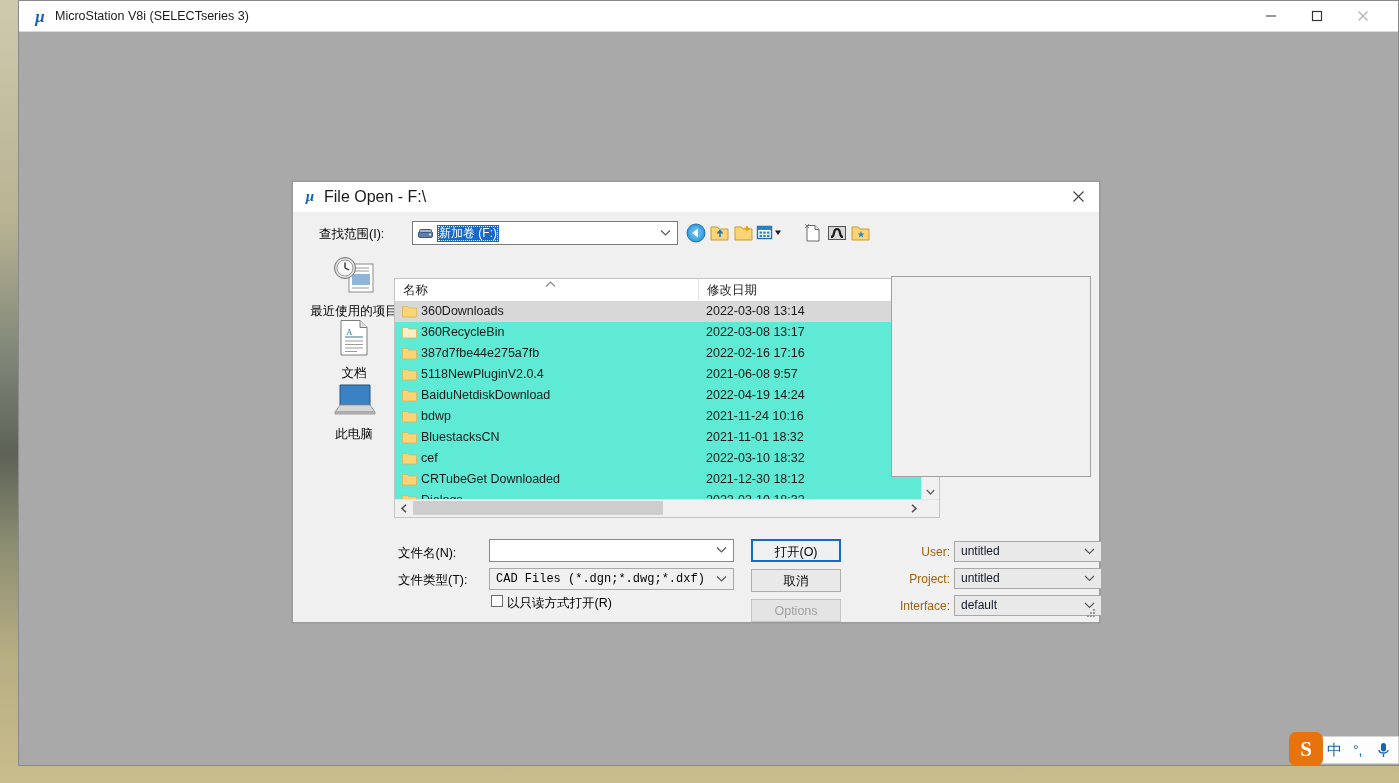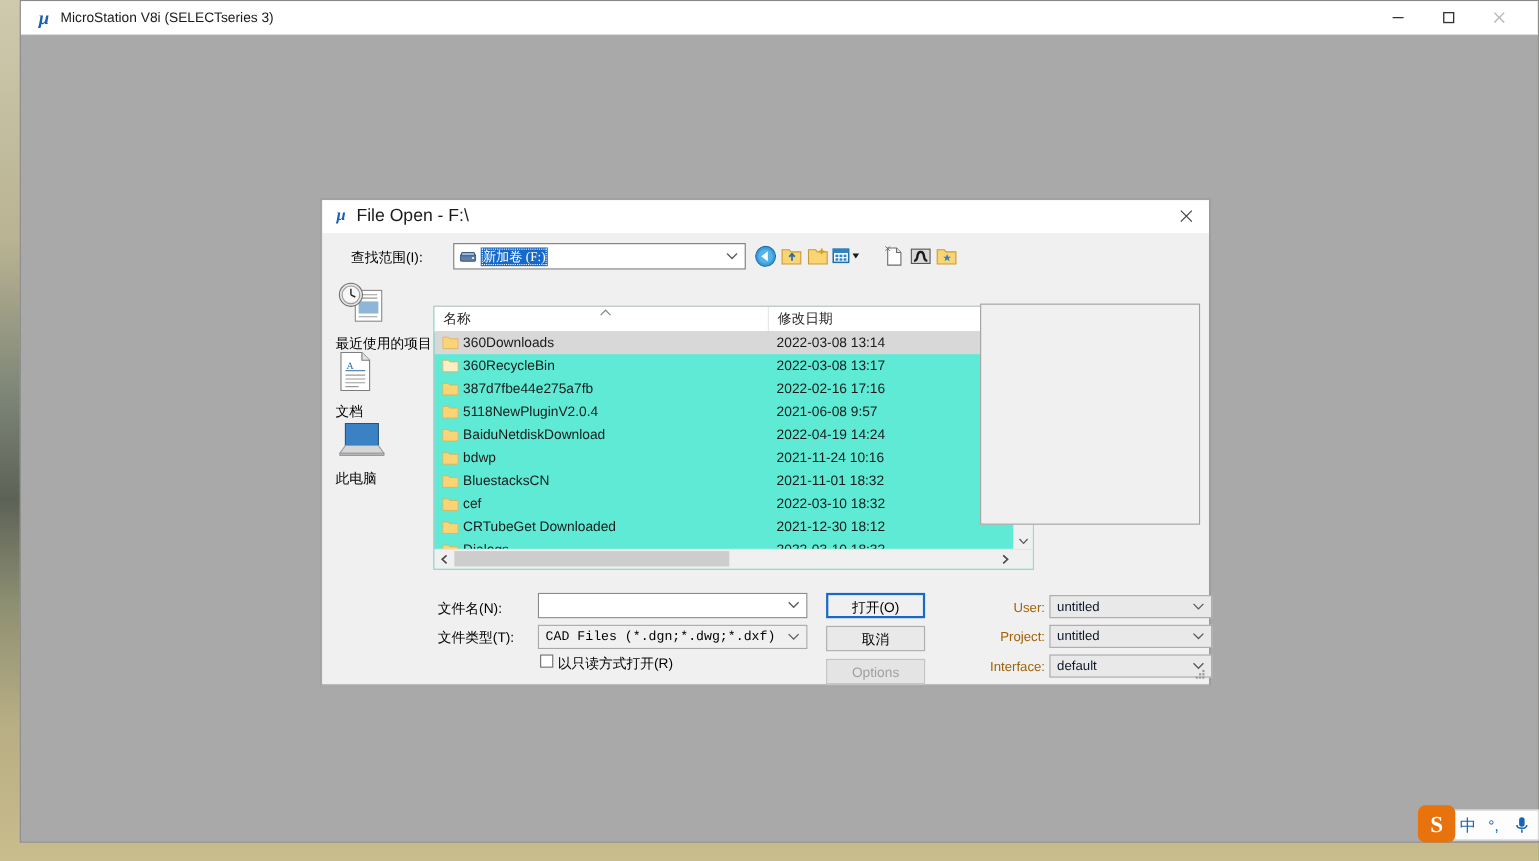--- a/index.html
+++ b/index.html
@@ -98,21 +98,21 @@
   #lookin-combo {
     position: absolute; left: 119px; top: 9px; width: 266px; height: 24px;
     background: #fff; border: 1px solid #7a7a7a; box-sizing: border-box;
   }
   #drive-icon {
     position: absolute; left: 5px; top: 6px; width: 15px; height: 11px;
   }
   #lookin-value {
     position: absolute; left: 24px; top: 3px; height: 17px;
     background: #1669c9; color: #ffffff;
-    font-family: Liberation Serif, serif;
+    font-family: Liberation Sans, sans-serif;
     font-size: 12px; line-height: 17px; padding: 0 2px;
     outline: 1px dotted #ffffff; outline-offset: -2px;
     white-space: nowrap;
   }
   #lookin-arrow {
     position: absolute; right: 6px; top: 7px;
   }
 
   
   .tbtn {
@@ -125,21 +125,21 @@
   #tb-views  { left: 462px; width: 30px; }
   #tb-newfile{ left: 508px; }
   #tb-tool2  { left: 532px; }
   #tb-favfol { left: 556px; }
 
   
   #places {
     position: absolute; left: 12px; top: 44px; width: 98px; height: 200px;
   }
   .place {
-    position: absolute; width: 98px; 
+    position: absolute; width: 98px; text-align: center;
   }
   .place .plabel {
     display: block; margin-top: 3px;
     font-size: 12.5px; color: #000; white-space: nowrap;
   }
   #place-recent { top: 0px; }
   #place-docs   { top: 62px; }
   #place-pc     { top: 125px; }
 
   

